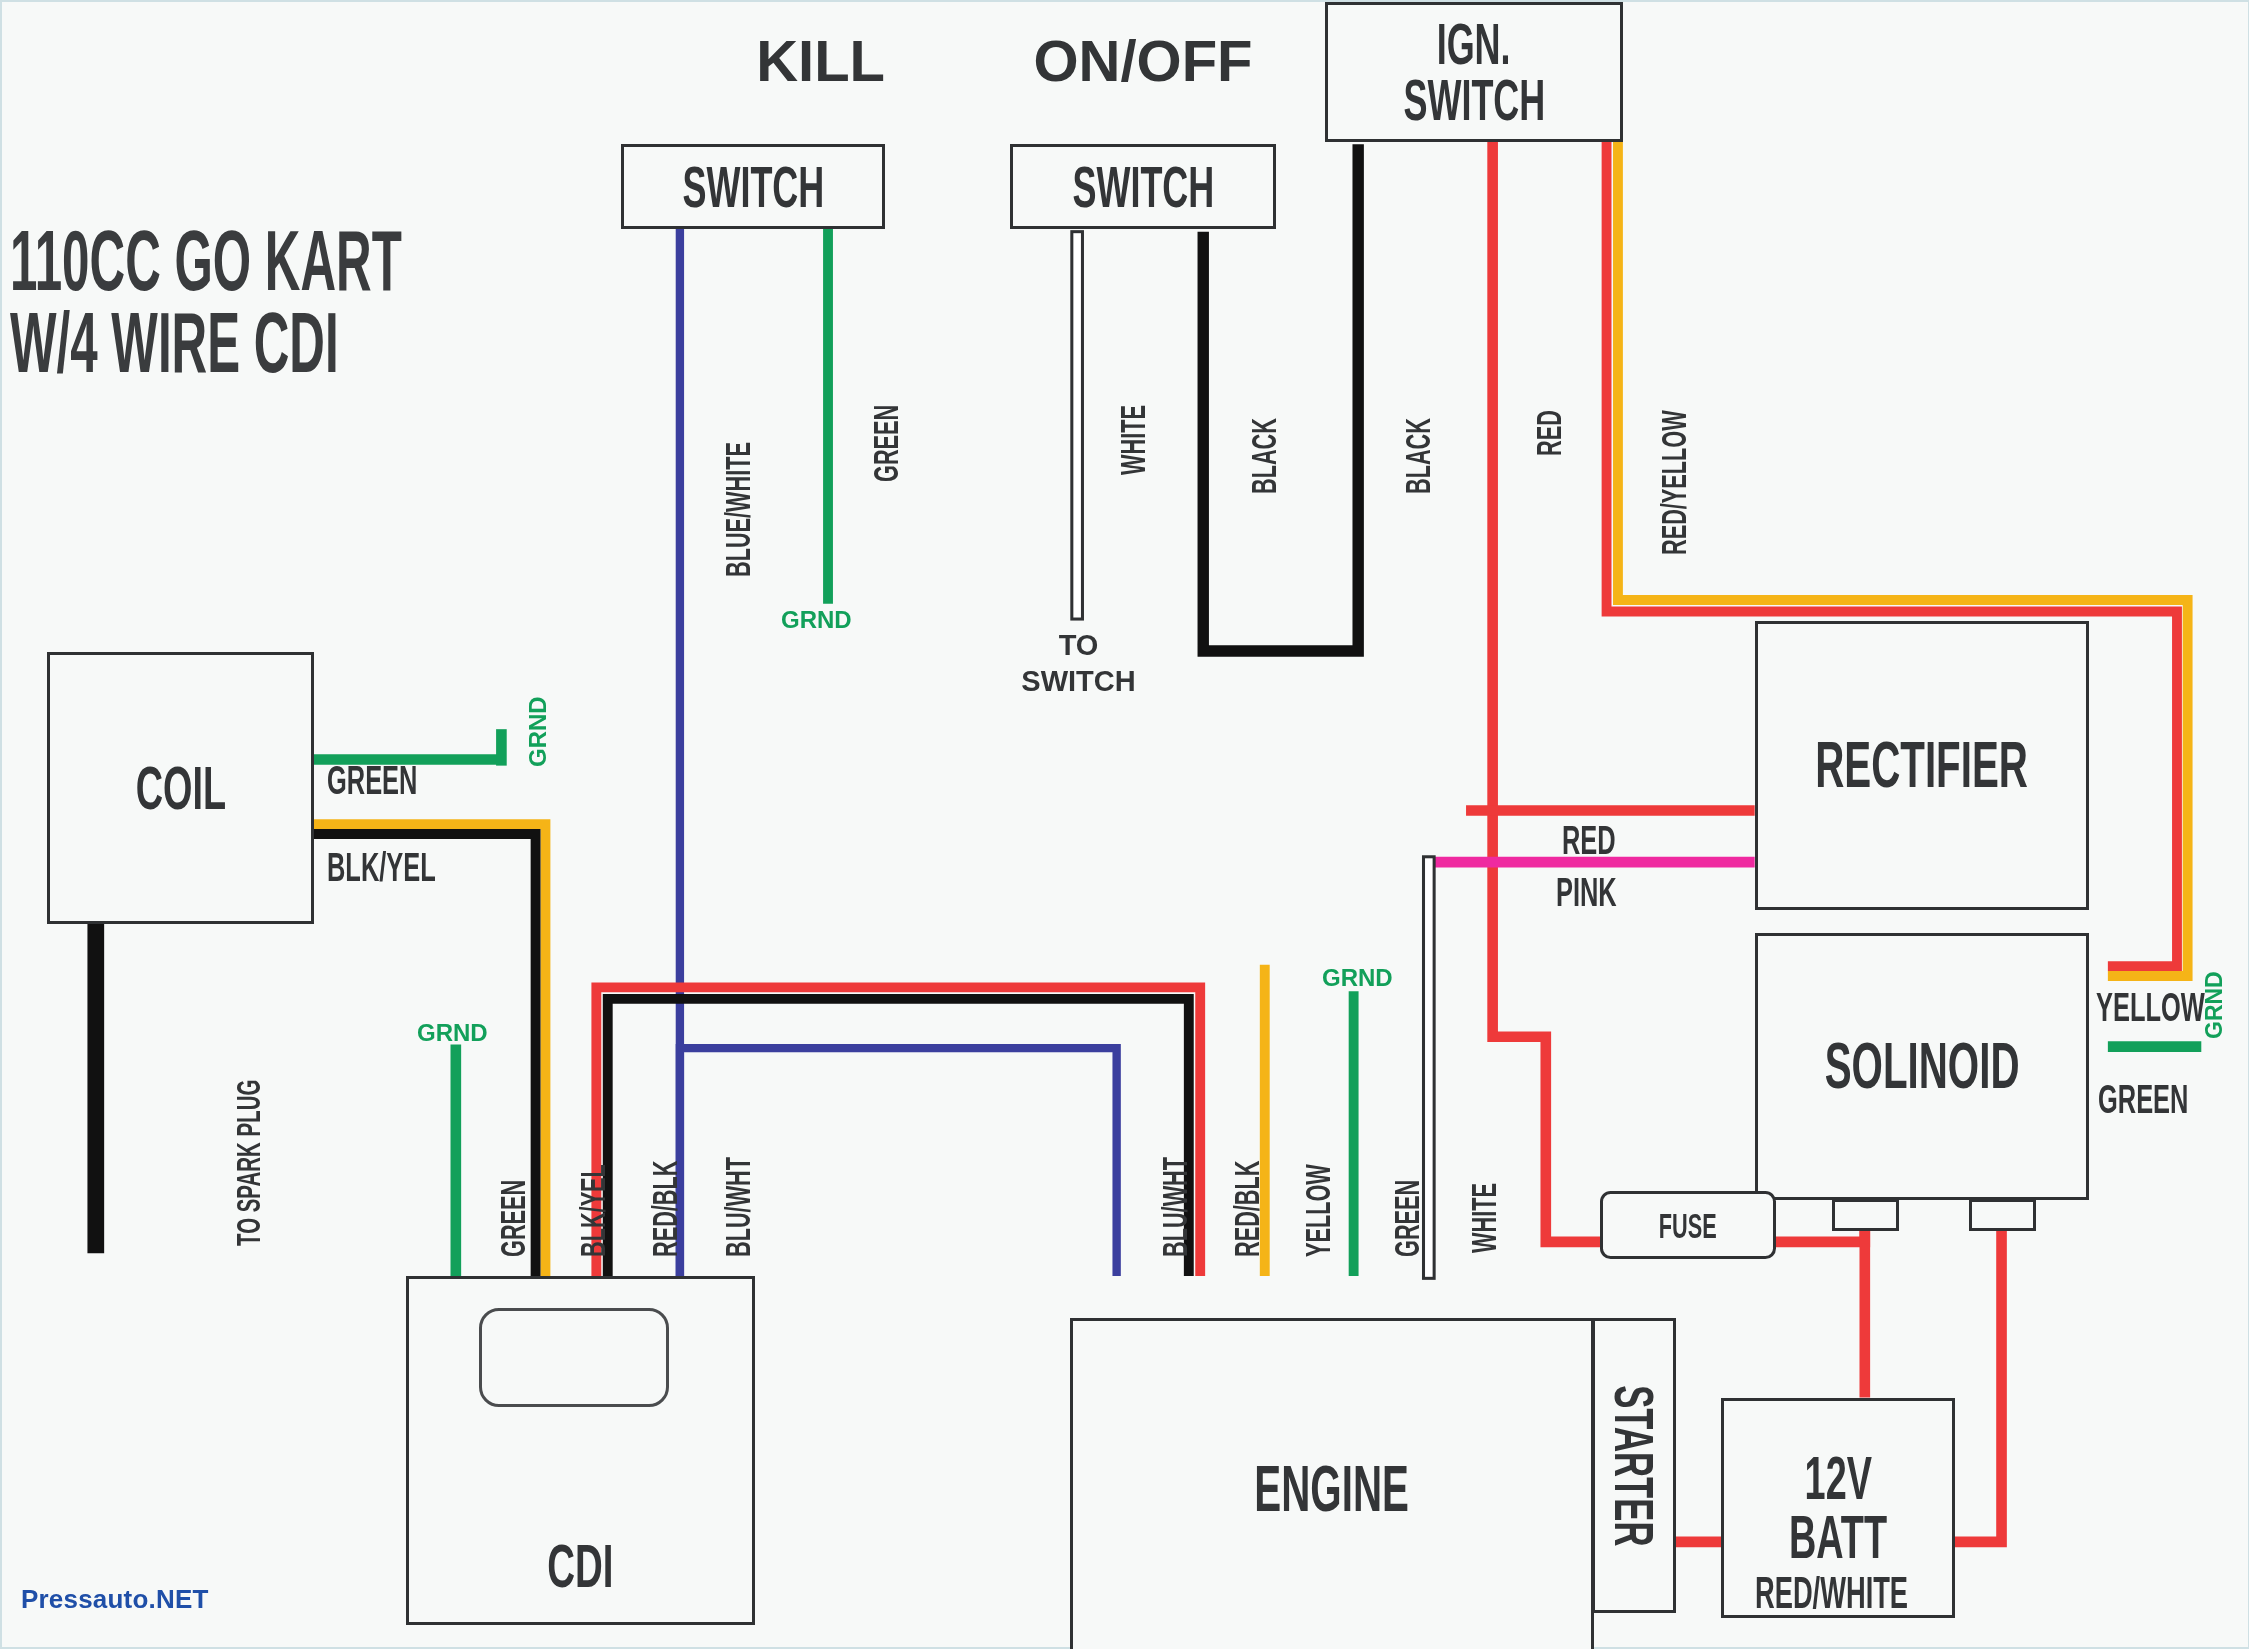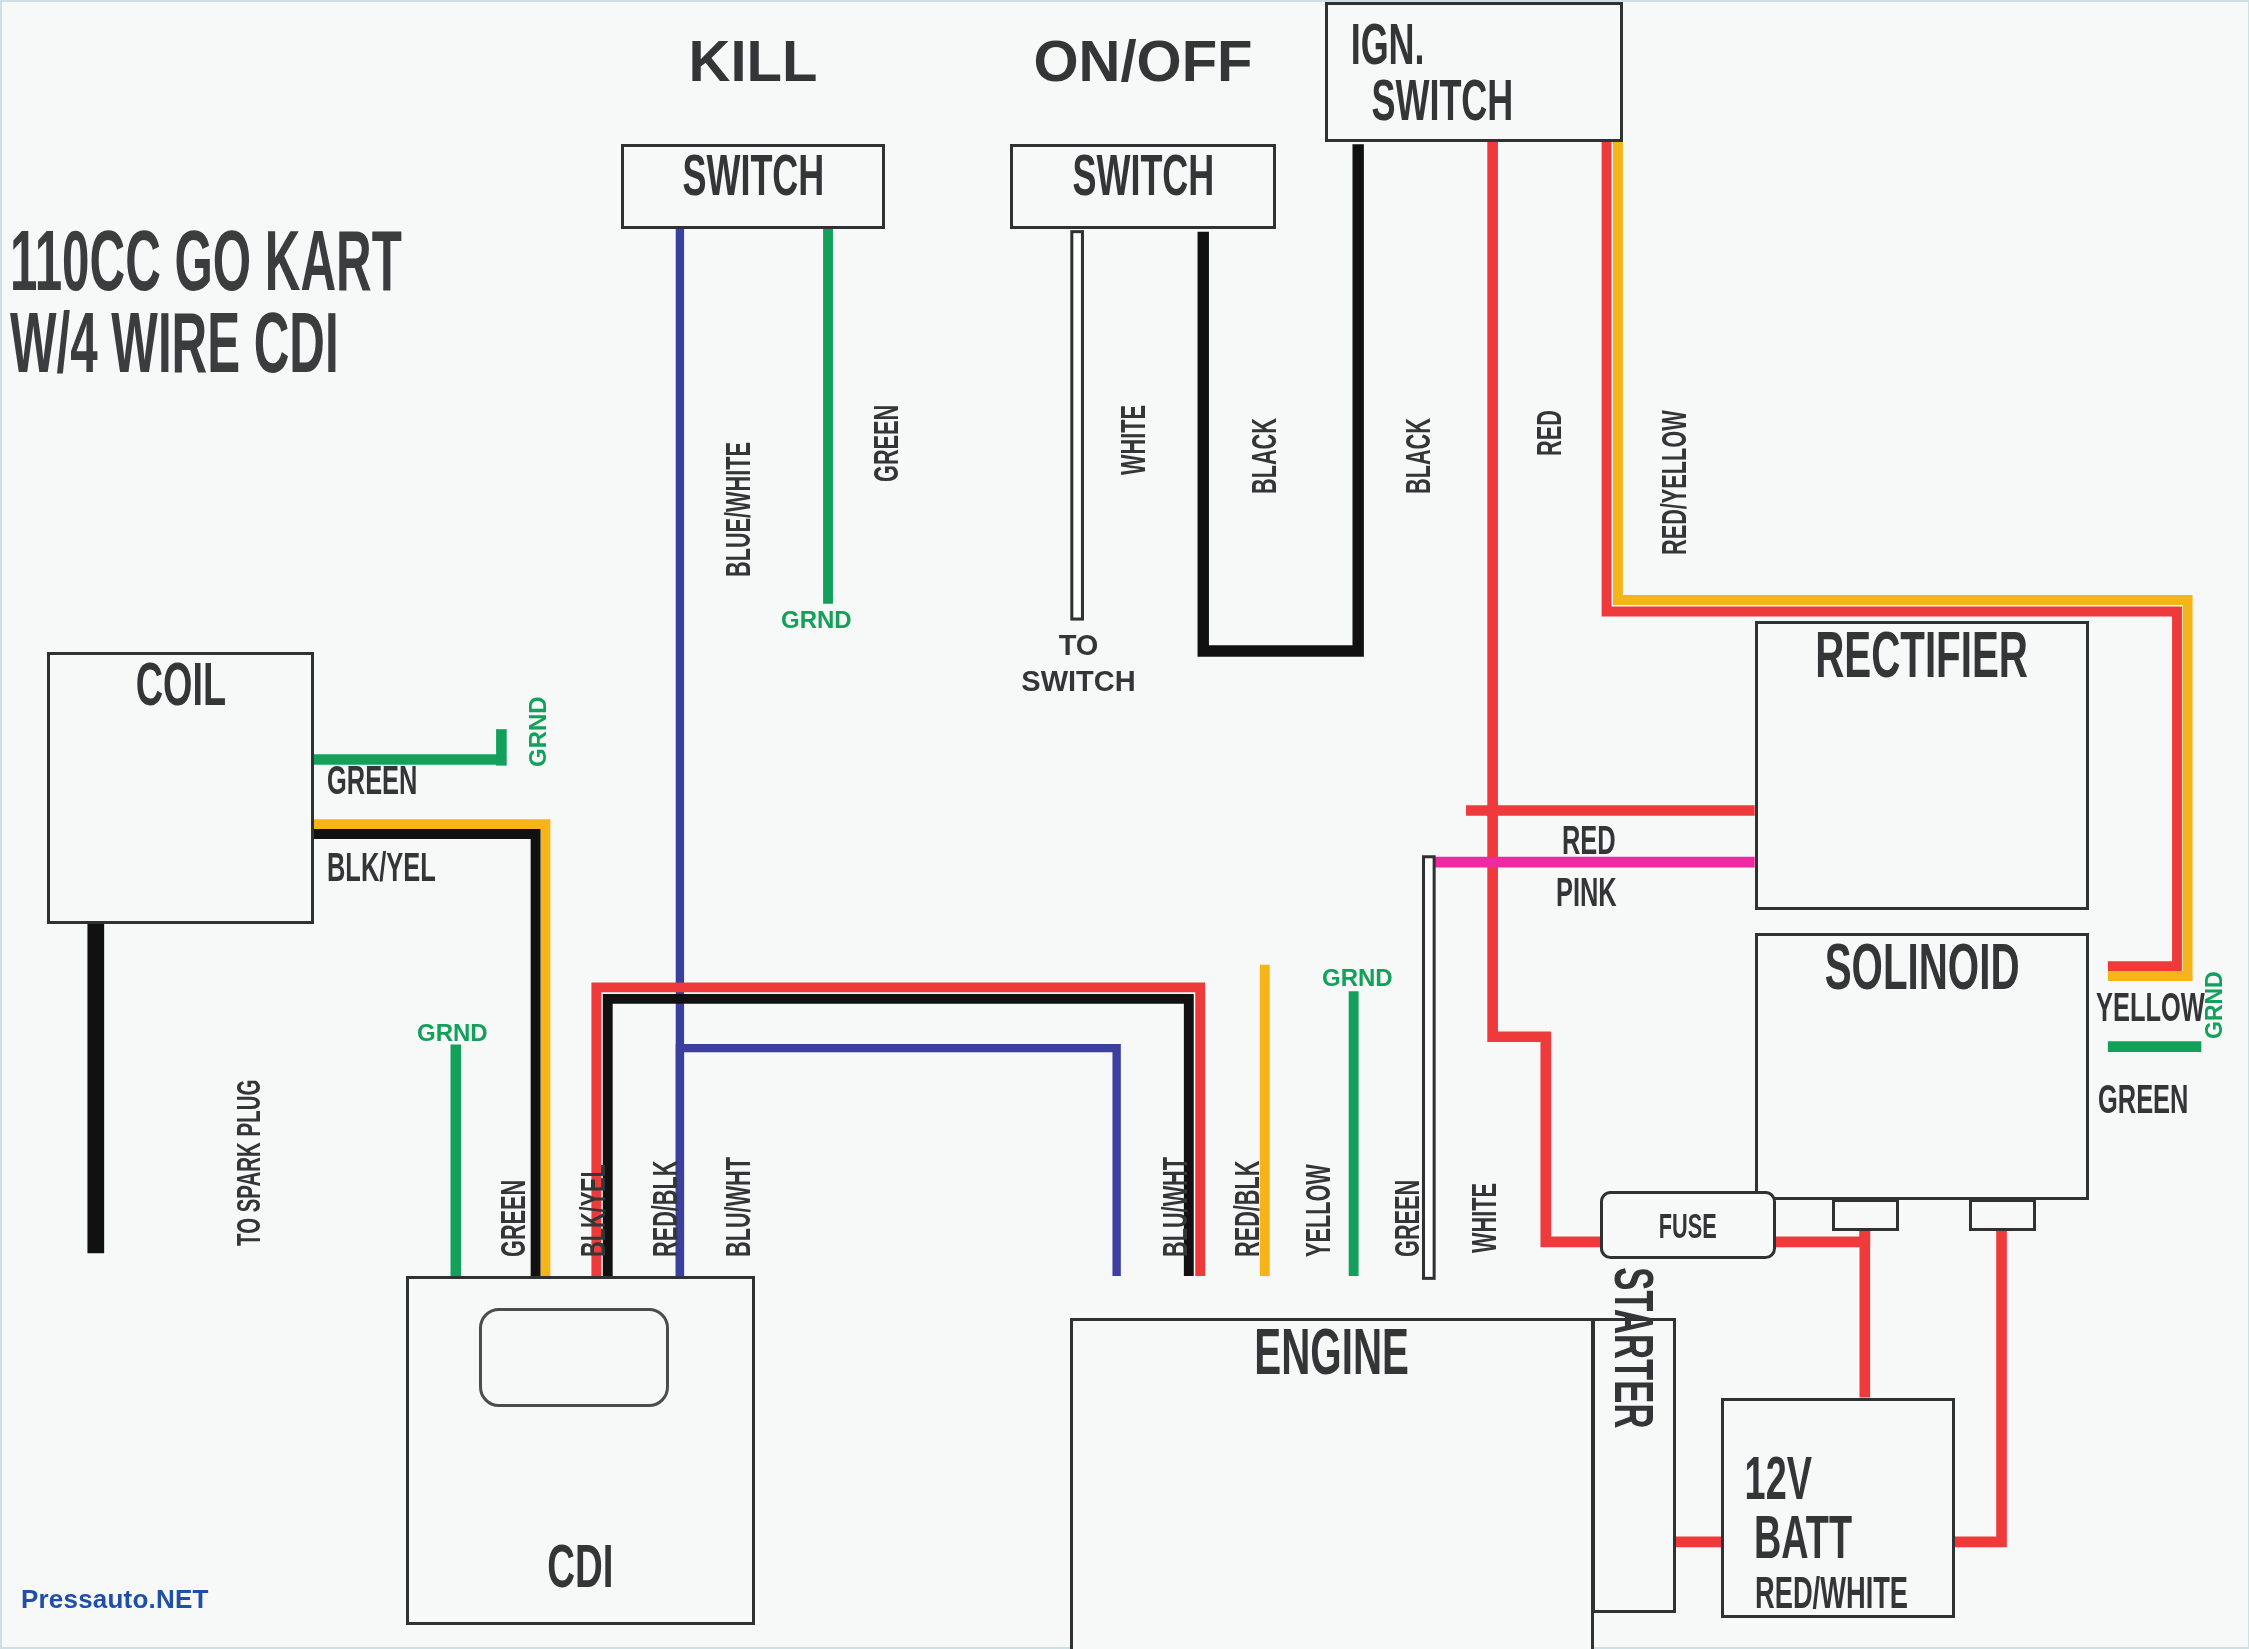--- a/index.html
+++ b/index.html
@@ -17,21 +17,21 @@
     pointer-events:none;
   }
   svg#wires{position:absolute;left:0;top:0;width:2250px;height:1649px;}
 
   
   .box{
     position:absolute;
     box-sizing:border-box;
     background:#f7f9f8;
     border:3px solid #2f3133;
-    display:flex;align-items:flex-start;justify-content:center;
+    display:flex;align-items:center;justify-content:center;
     color:#333537;
     font-weight:700;
     letter-spacing:0px;
     text-align:center;
   }
   .cond{
     transform:scaleX(.62);
     transform-origin:center center;
     white-space:nowrap;
     line-height:.96;
@@ -142,21 +142,21 @@
     <path d="M 2635 1590 L 2635 2030 L 2185 2030" stroke="#ee3a3a" stroke-width="14" fill="none"></path>
 
     <path d="M 2775 1378 L 2898 1378" stroke="#12a05a" stroke-width="14" fill="none"></path>
 
     <path d="M 660 960 L 660 1008" stroke="#12a05a" stroke-width="14" fill="none"></path>
   </svg>
 
   <div class="box" id="kill-switch-box" style="left:621px;top:144px;width:264px;height:85px;font-size:58px;">
     <span class="cond">SWITCH</span>
   </div>
-  <div class="lbl" style="left:621px;top:32px;width:264px;text-align:center;font-size:58px;">
+  <div class="lbl" style="left:621px;top:32px;width:264px;text-align:right;font-size:58px;">
     <span class="cond">KILL</span>
   </div>
 
   <div class="box" id="onoff-switch-box" style="left:1010px;top:144px;width:266px;height:85px;font-size:58px;">
     <span class="cond">SWITCH</span>
   </div>
   <div class="lbl" style="left:1010px;top:32px;width:266px;text-align:center;font-size:58px;">
     <span class="cond">ON/OFF</span>
   </div>
 

